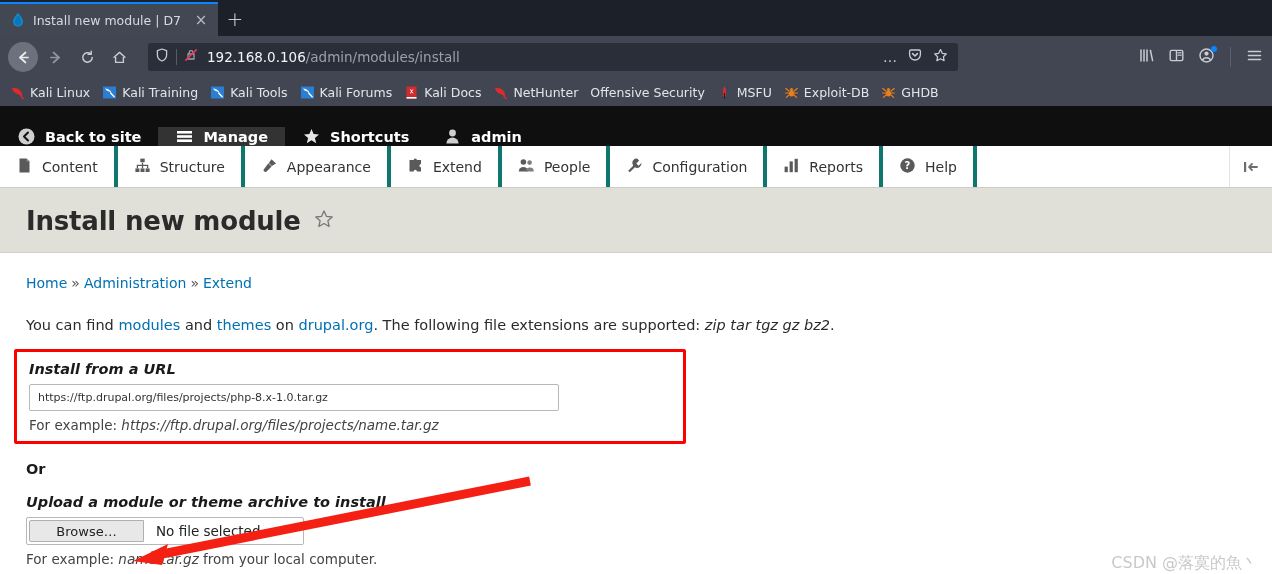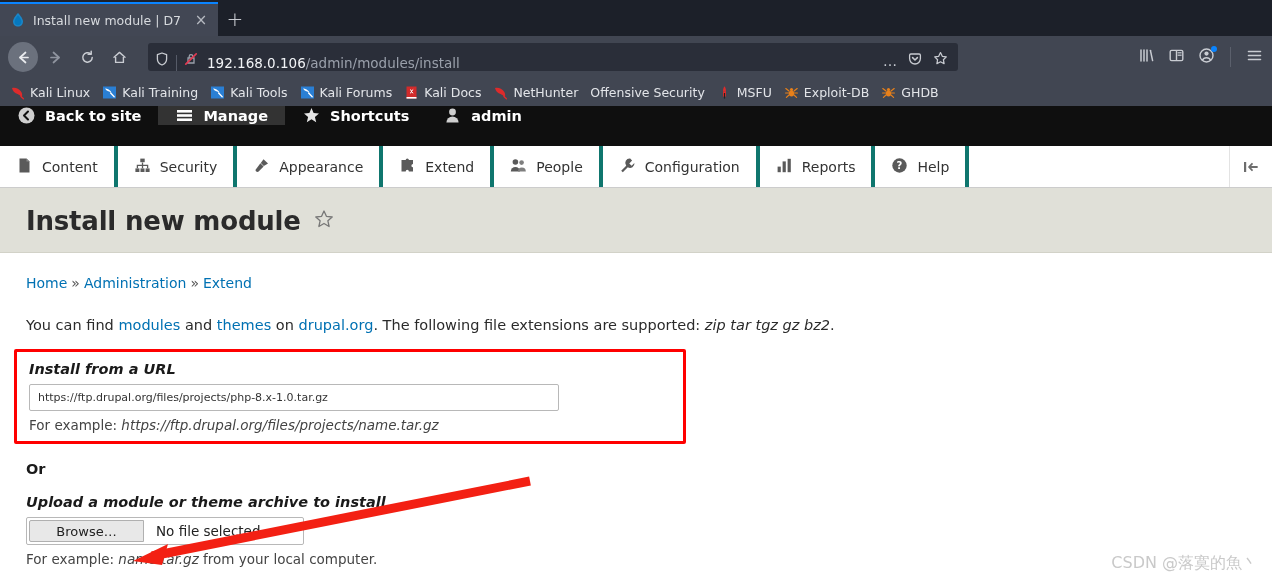--- a/index.html
+++ b/index.html
@@ -45,21 +45,21 @@
   }
   .navbtn {
     width:30px; height:30px; display:flex; align-items:center;
     justify-content:center; border-radius:50%; flex:none;
   }
   .navbtn.back { background:#6b717d; }
   .navbtn svg { display:block; }
 
   .urlbar {
     flex:1; height:28px; margin:0 8px 0 12px; background:#2a2e39;
-    border-radius:3px; display:flex; align-items:flex-end; padding:0 6px;
+    border-radius:3px; display:flex; align-items:center; padding:0 6px;
     gap:6px; position:relative; max-width:810px;
   }
   .urlbar .sep { width:1px; height:16px; background:#565b68; }
   .url-text {
     flex:1; font-size:13.5px; color:#9aa0ab; white-space:nowrap;
     overflow:hidden; margin-left:2px;
   }
   .url-text b { color:#f2f4f7; font-weight:400; }
   .url-actions { display:flex; align-items:center; gap:9px; padding-right:3px;}
   .dots { color:#c6cad1; font-size:14px; letter-spacing:1px; line-height:8px;}
@@ -70,21 +70,21 @@
   .bookmarks {
     height:28px; background:#414652; display:flex; align-items:center;
     padding:0 6px; gap:0px;
   }
   .bm { display:flex; align-items:center; gap:5px; padding:0 8px 0 4px; }
   .bm .bm-label { color:#e3e5e9; font-size:12.5px; white-space:nowrap; }
   .bm .bm-ico { width:15px; height:15px; flex:none; }
 
   
   .d-toolbar {
-    height:40px; background:#0f0f0f; display:flex; align-items:flex-start;
+    height:40px; background:#0f0f0f; display:flex; align-items:flex-end;
     color:#fff;
   }
   .d-tab {
     display:flex; align-items:center; gap:9px; padding:0 17px;
     font-size:14.5px; font-weight:bold; color:#fff; white-space:nowrap;
   }
   .d-tab.active { background:#333; }
   .d-tab .ti { width:19px; height:19px; flex:none; display:block; }
 
   .d-menu {
@@ -426,21 +426,21 @@
   <div class="d-menu-item">
     <span>
       <svg width="17" height="17" viewBox="0 0 17 17">
           <rect x="6.3" y="1.6" width="4.4" height="3.6" fill="#5a5a5a"></rect>
           <rect x="1.4" y="11.4" width="4" height="3.6" fill="#5a5a5a"></rect>
           <rect x="6.5" y="11.4" width="4" height="3.6" fill="#5a5a5a"></rect>
           <rect x="11.6" y="11.4" width="4" height="3.6" fill="#5a5a5a"></rect>
           <path d="M8.5 5.4 V8.4 M3.4 11.2 V8.4 H13.6 V11.2 M8.5 8.4 V11.2" stroke="#5a5a5a" stroke-width="1.3" fill="none"></path>
         </svg>
     </span>
-    <span>Security</span>
+    <span>Structure</span>
   </div>
   <div class="d-menu-item">
     <span>
       <svg width="17" height="17" viewBox="0 0 17 17">
           <path d="M10.5 2.2 L15 6.6 L10.8 9 L7.8 5.9 Z" fill="#5a5a5a"></path>
           <path d="M7.4 6.3 L10.6 9.5 L5.6 14.6 C4.4 15.8 2 14.2 2.6 12.8 Z" fill="#5a5a5a"></path>
         </svg>
     </span>
     <span>Appearance</span>
   </div>

